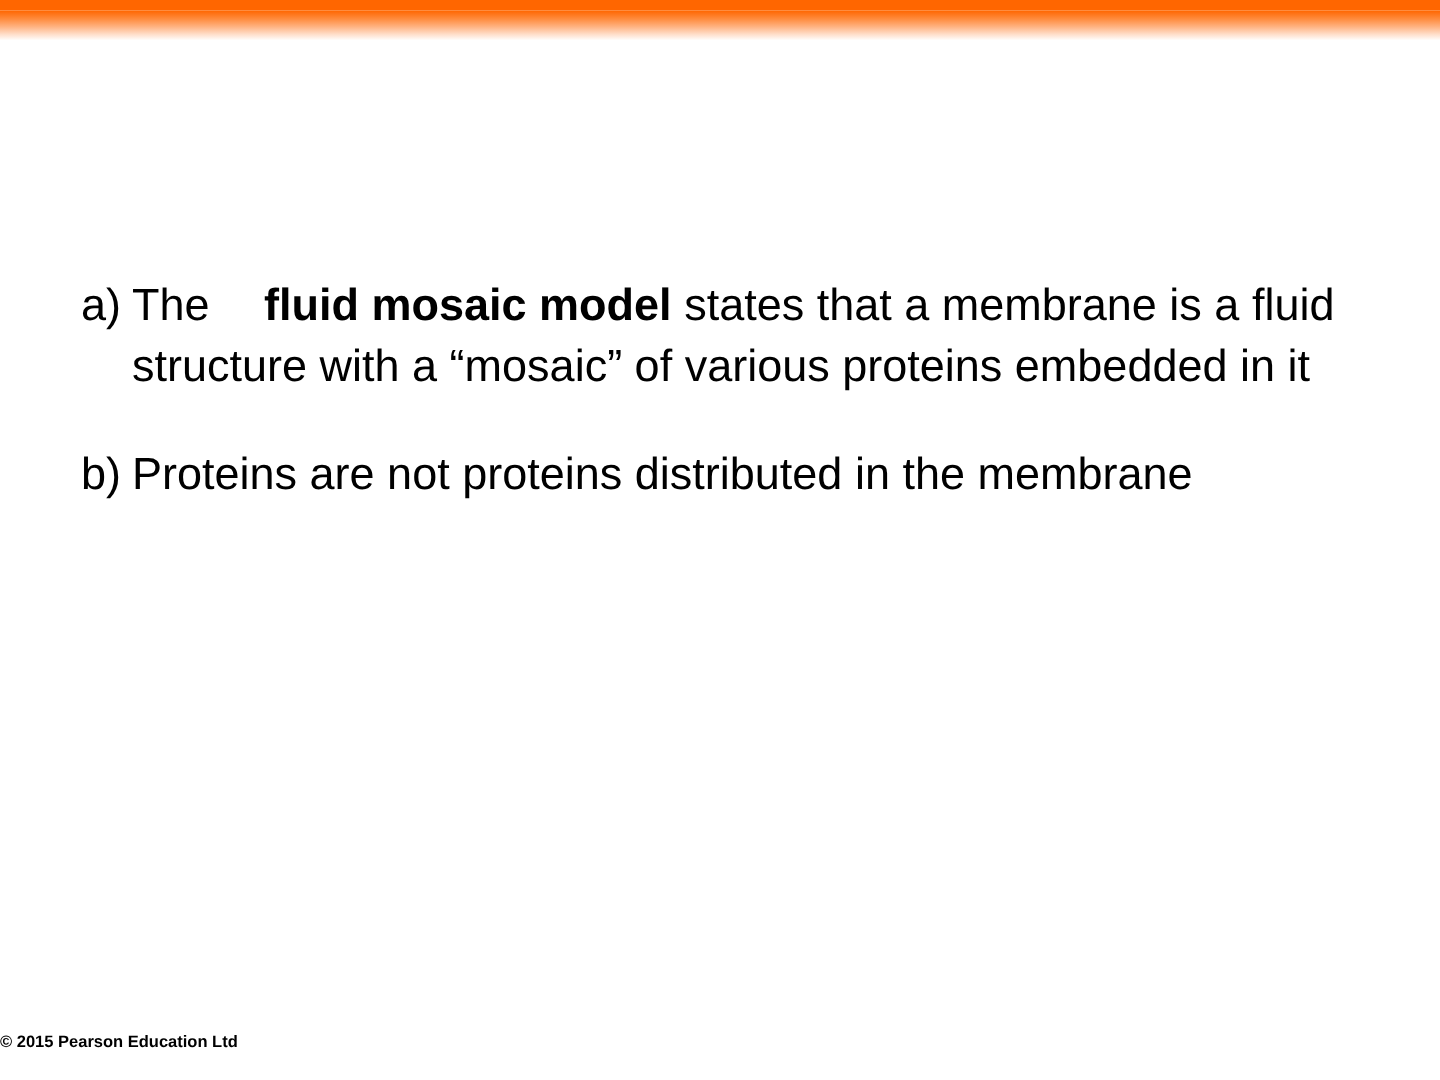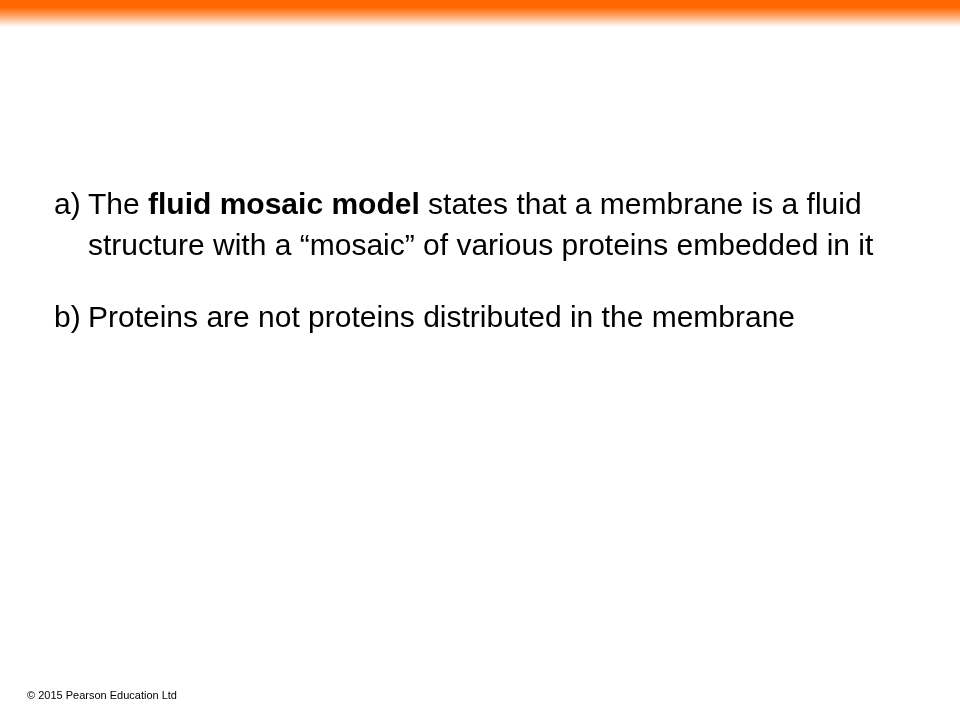--- a/index.html
+++ b/index.html
@@ -67,31 +67,33 @@
     flex: 0 0 auto;
     width: 34px;
     text-align: left;
     white-space: pre;
   }
   .bullet-text {
     flex: 1 1 auto;
   }
   .bullet-text b {
     font-weight: bold;
+    margin-left: 28px;
   }
 
   
   .footer {
     position: absolute;
-    left: 27px;
+    left: 0;
     top: 688px;
     font-size: 11px;
     line-height: 14px;
     color: #000000;
     font-family: "Liberation Sans", sans-serif;
+    font-weight: bold;
   }
 </style>
 </head>
 <body>
 
 <div class="slide">
 
   <div class="top-band">
     <div class="top-band-solid"></div>
     <div class="top-band-fade"></div>

